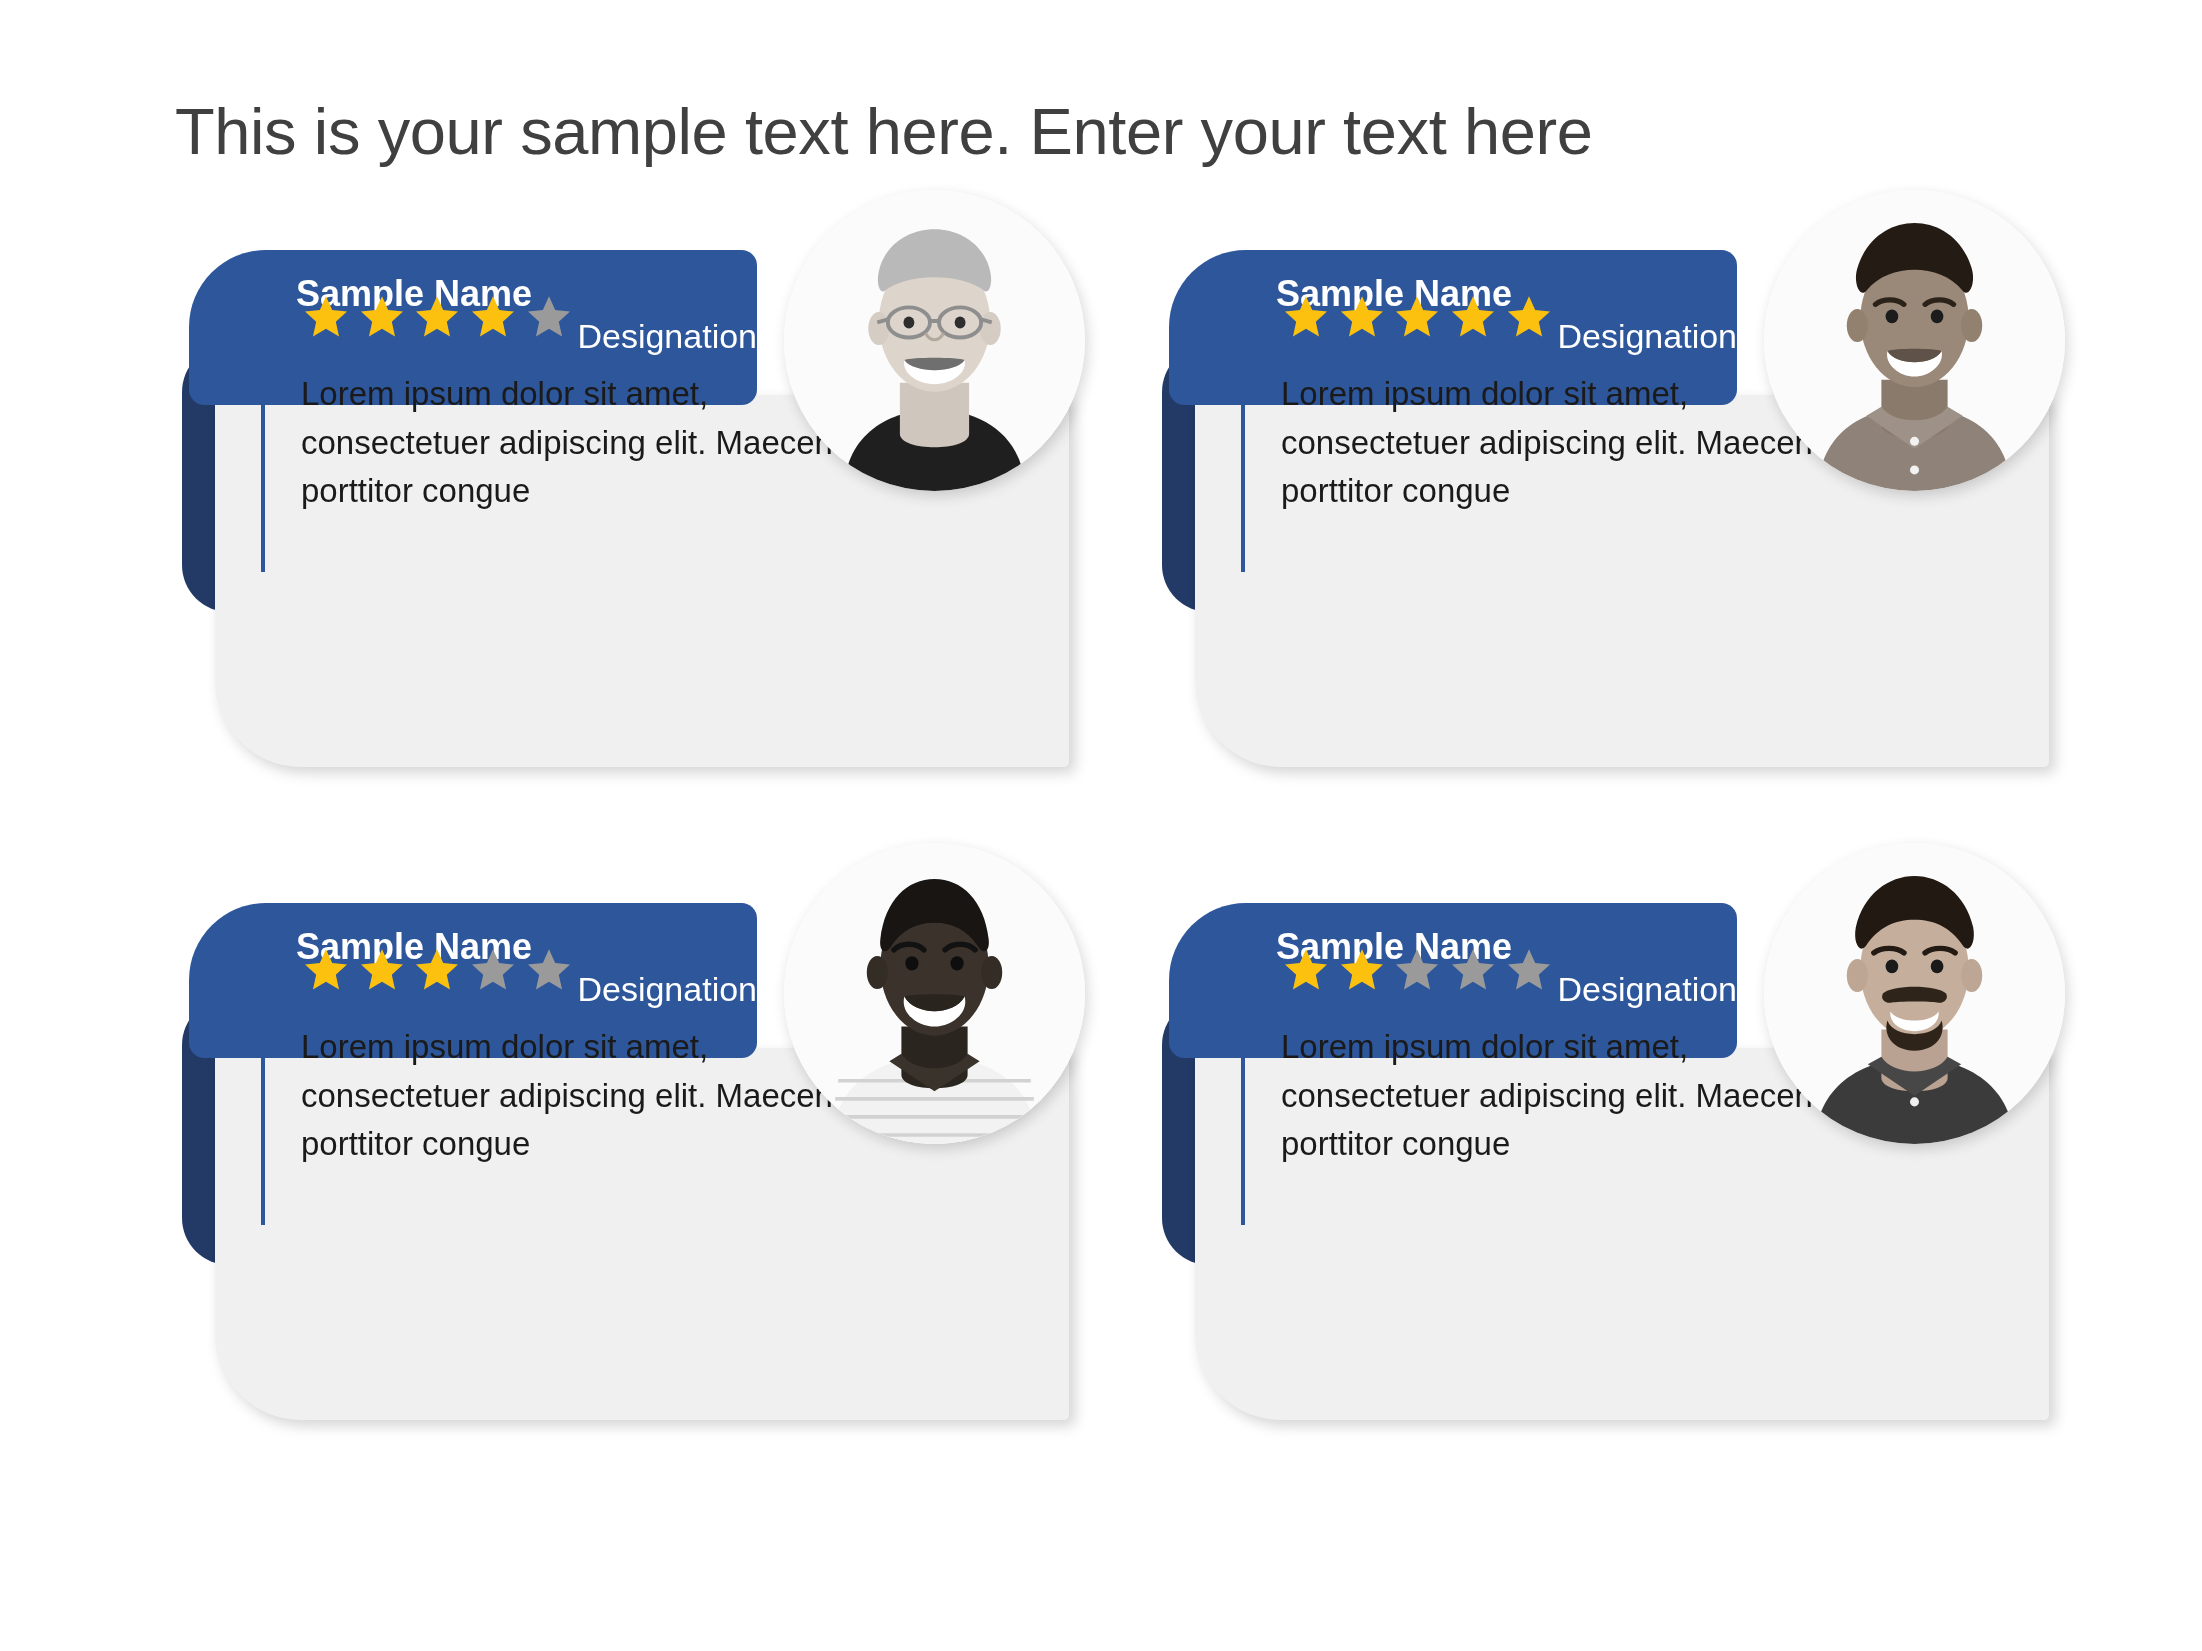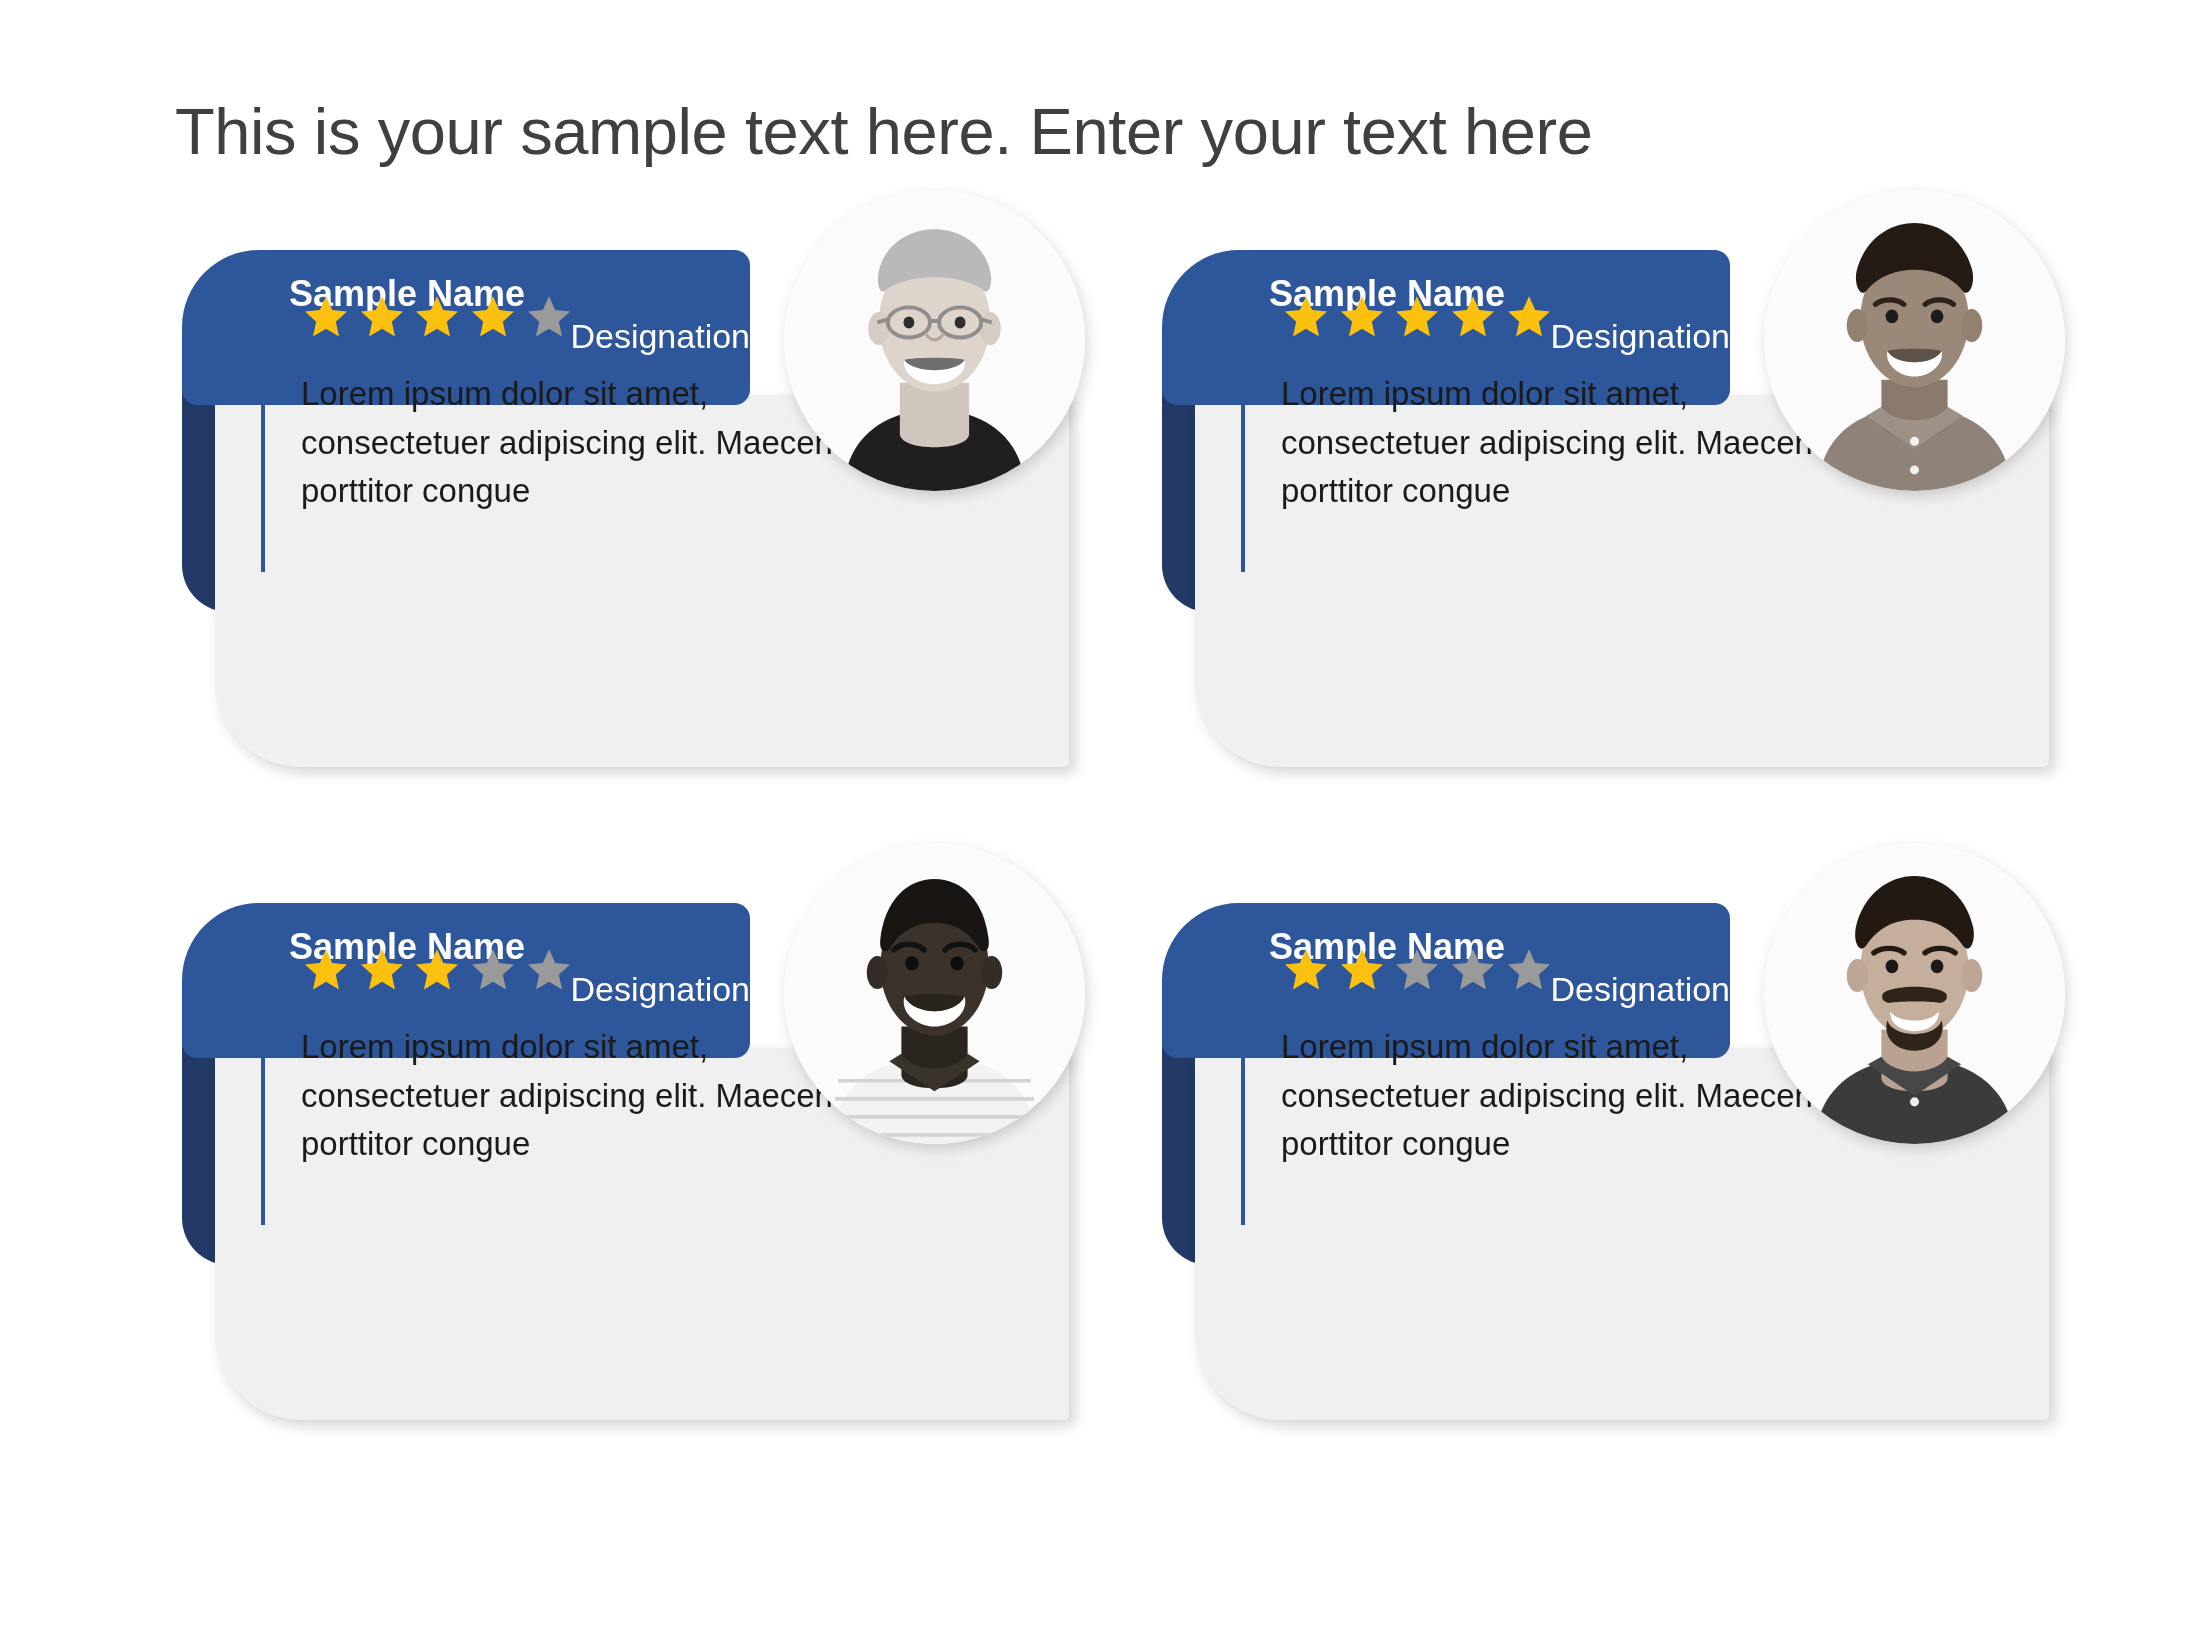--- a/index.html
+++ b/index.html
@@ -60,21 +60,21 @@
     width: 95px;
     height: 267px;
     background: #233a66;
     border-radius: 47px 0 0 47px;
     z-index: 1;
   }
 
   
   .card-banner {
     position: absolute;
-    left: 0px;
+    left: 7px;
     top: 0px;
     width: 568px;
     height: 155px;
     background: #2d569b;
     border-radius: 77px 15.5px 15.5px 15.5px;
     z-index: 3;
     padding: 22.4px 0 0 107px;
   }
 
   .card-name {

